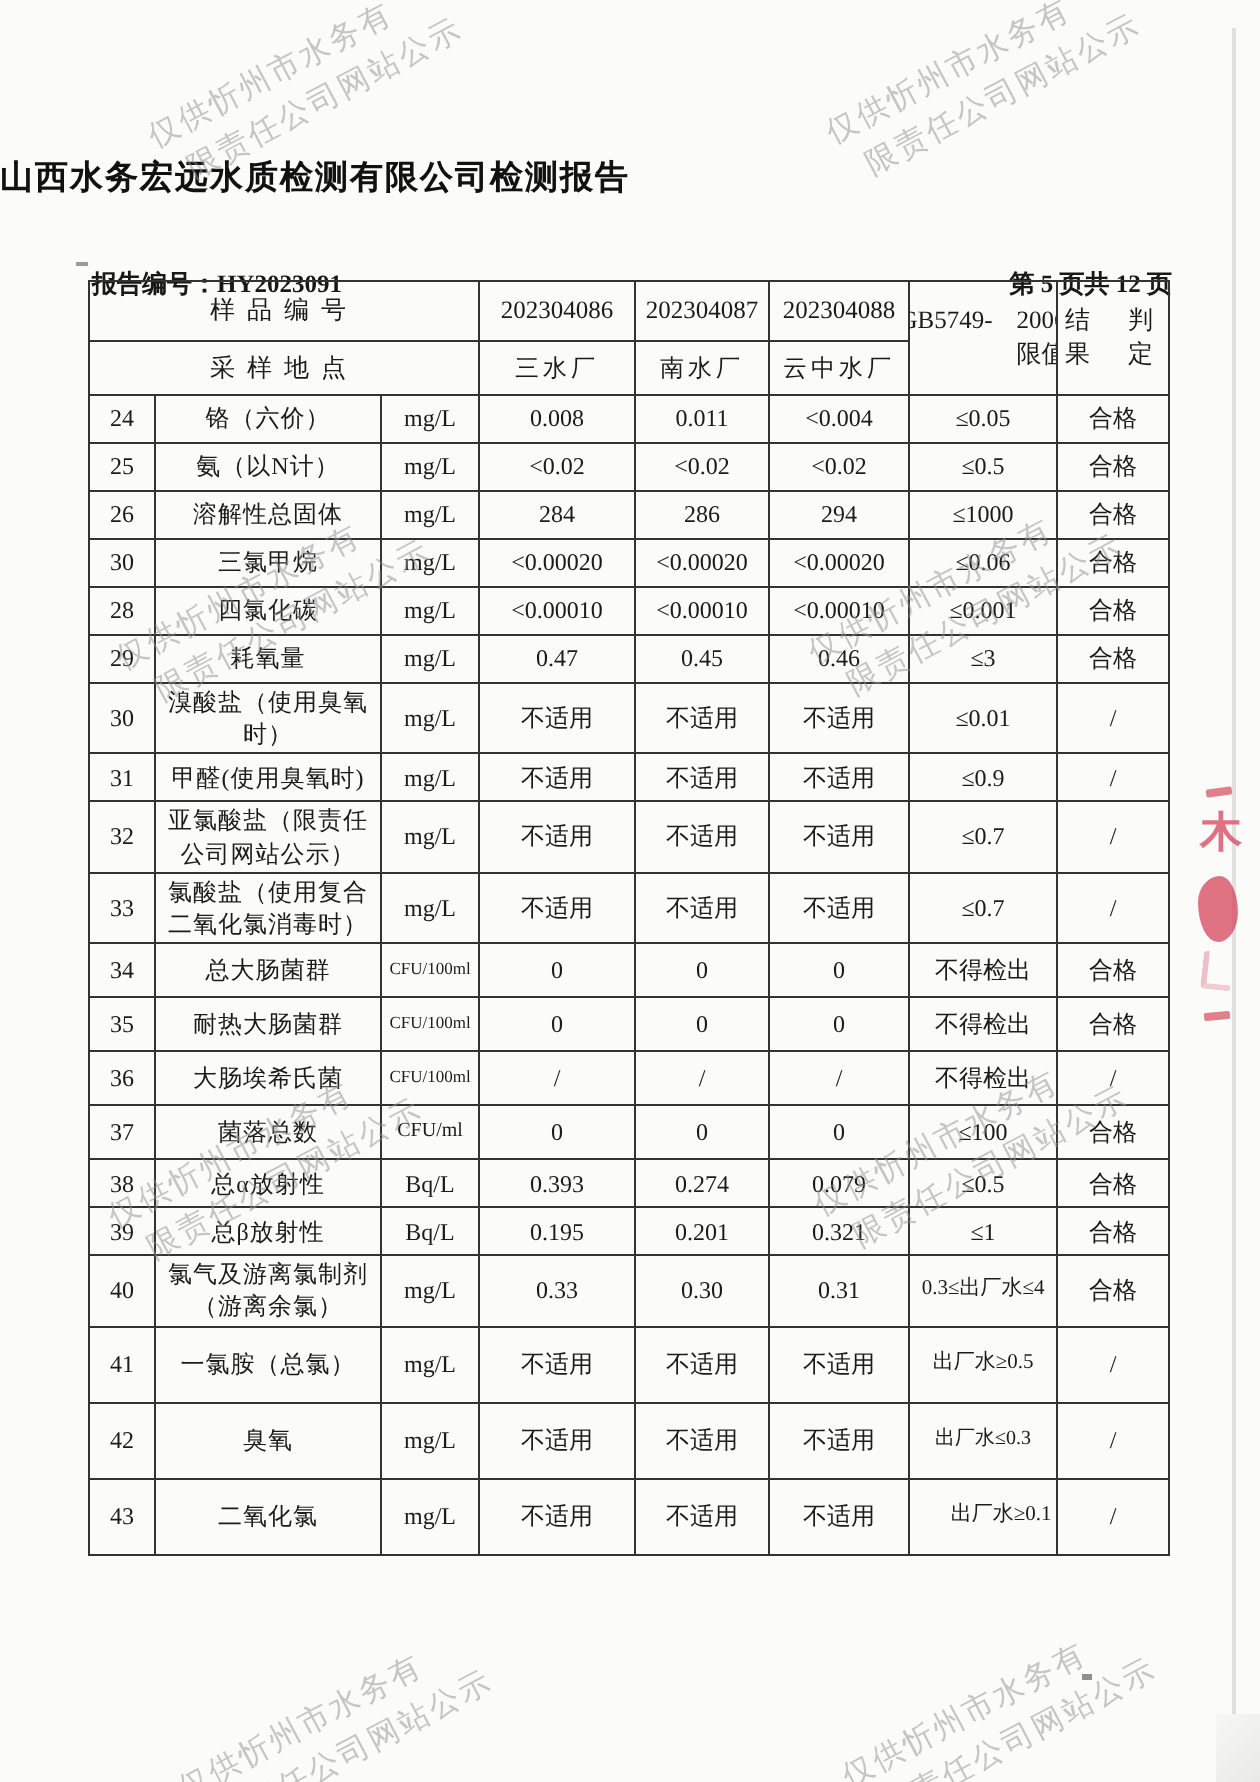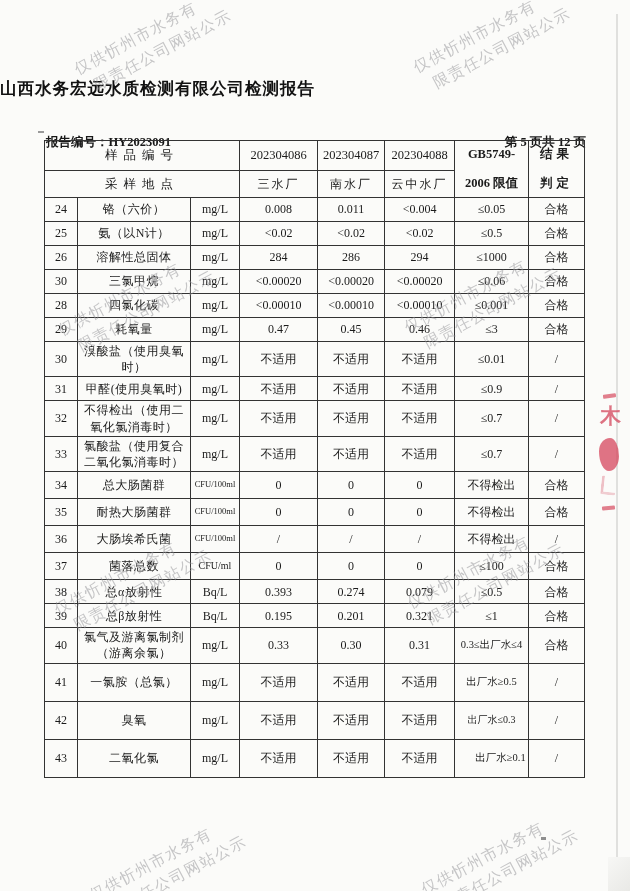--- a/index.html
+++ b/index.html
@@ -26,21 +26,21 @@
   }
   table.report td{
     border:1px solid #333;
     text-align:center;vertical-align:middle;
     padding:1px 2px;line-height:1.35;
     overflow:hidden;
   }
   td.hd{font-size:12.5px;margin-top:27px;}
   .sp-label{letter-spacing:6px;font-size:12.5px;}
   .plant{letter-spacing:2px;}
-  .two-line{display:flex;flex-direction:column;justify-content:center;gap:12px;font-weight:bold;}
+  .two-line{display:flex;flex-direction:row;justify-content:center;gap:12px;}
   .rs-line{letter-spacing:4px;}
   thead tr:nth-child(1){height:30px;}
   thead tr:nth-child(2){height:27px;}
   tbody tr{height:24px;}
   tbody tr:nth-child(n+11):nth-child(-n+14){height:27px;}
   tbody tr:nth-child(n+18){height:38px;}
   td.c-name{text-align:left;padding-left:6px;letter-spacing:0.5px;margin-top:13px;}
   td.c-no{font-size:12px;}
   
   .watermark{
@@ -202,21 +202,21 @@
         <td class="c-name">甲醛(使用臭氧时)</td>
         <td class="c-unit">mg/L</td>
         <td class="c-val">不适用</td>
         <td class="c-val">不适用</td>
         <td class="c-val">不适用</td>
         <td class="c-limit">≤0.9</td>
         <td class="c-result">/</td>
       </tr>
       <tr>
         <td class="c-no">32</td>
-        <td class="c-name">不得检出（使用二氧化氯消毒时）</td>
+        <td class="c-name">亚氯酸盐（限责任公司网站公示）</td>
         <td class="c-unit">mg/L</td>
         <td class="c-val">不适用</td>
         <td class="c-val">不适用</td>
         <td class="c-val">不适用</td>
         <td class="c-limit">≤0.7</td>
         <td class="c-result">/</td>
       </tr>
       <tr>
         <td class="c-no">33</td>
         <td class="c-name">氯酸盐（使用复合二氧化氯消毒时）</td>

